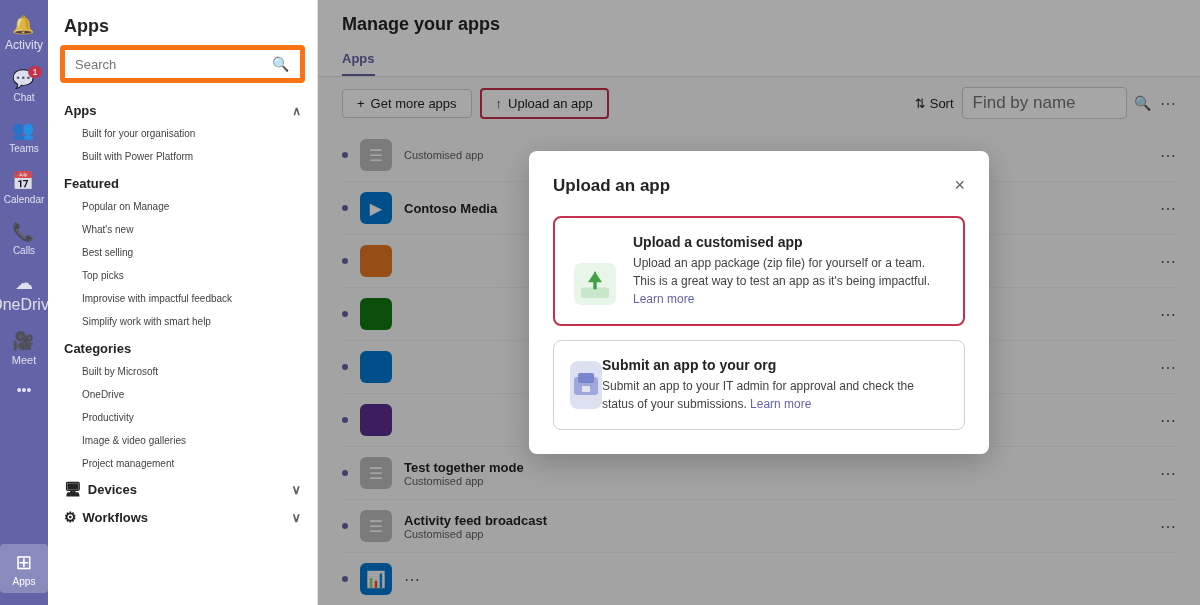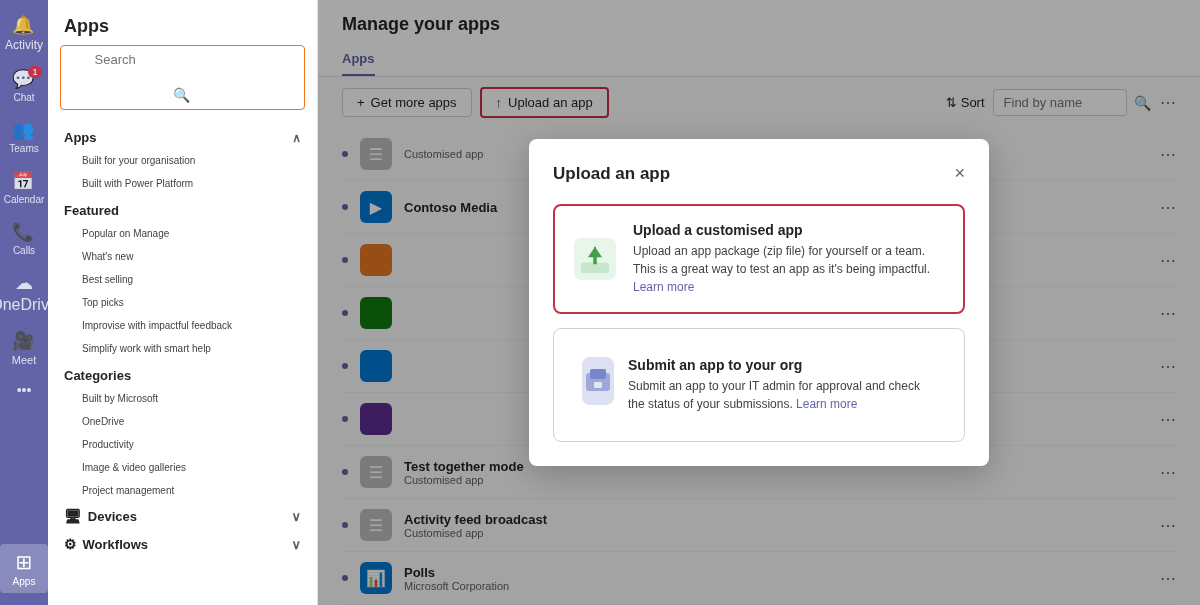--- a/index.html
+++ b/index.html
@@ -56,26 +56,25 @@
     .sidebar-header {
       padding: 16px 16px 8px;
       font-size: 18px;
       font-weight: 700;
       color: #242424;
     }
     .search-box {
       margin: 0 12px 12px;
       display: flex;
       align-items: center;
-      border: 1px solid #f97316;
+      border: 5px solid #f97316;
       border-radius: 4px;
       padding: 6px 10px;
-      gap: 20px;
-      background: #fff;
-      flex-direction: column;
+      gap: 8px;
+      background: #fff;
     }
     .search-box input {
       border: none;
       outline: none;
       flex: 1;
       font-size: 13px;
       color: #616161;
     }
     .search-icon-small { color: #616161; font-size: 14px; }
 
@@ -187,25 +186,25 @@
       align-items: center;
       gap: 4px;
       font-size: 13px;
       color: #242424;
       cursor: pointer;
     }
     .find-input {
       border: 1px solid #d1d1d1;
       border-radius: 4px;
       padding: 5px 10px;
-      font-size: 13px;
+      font-size: 17px;
       color: #616161;
       background: #fff;
       outline: none;
-      width: 134px;
+      width: 165px;
     }
 
     .app-list { overflow-y: auto; flex: 1; padding: 0 24px; }
     .app-row {
       display: flex;
       align-items: center;
       padding: 10px 0;
       border-bottom: 1px solid #f0f0f0;
       gap: 12px;
     }
@@ -247,35 +246,35 @@
       display: flex;
       align-items: center;
       justify-content: space-between;
       margin-bottom: 20px;
     }
     .modal-title { font-size: 17px; font-weight: 700; color: #242424; }
     .close-btn { cursor: pointer; font-size: 18px; color: #616161; background: none; border: none; }
 
     .upload-option {
       display: flex;
-      align-items: center;
+      align-items: flex-end;
       gap: 14px;
       border: 2px solid #c4314b;
       border-radius: 8px;
       padding: 16px;
       margin-bottom: 14px;
       background: #fff;
     }
     .upload-option-plain {
       display: flex;
-      align-items: flex-start;
-      gap: 14px;
+      align-items: center;
+      gap: 0;
       border: 1px solid #d1d1d1;
       border-radius: 8px;
-      padding: 28px;
+      padding: 16px;
       background: #fff;
     }
     .option-icon {
       width: 48px;
       height: 48px;
       flex-shrink: 0;
       border-radius: 8px;
       display: flex;
       align-items: center;
       justify-content: center;
@@ -474,24 +473,20 @@
       <div class="app-info">
         <div class="app-name">Activity feed broadcast</div>
         <div class="app-sub">Customised app</div>
       </div>
       <span class="app-dots">⋯</span>
     </div>
 
     <div class="app-row">
       <div class="app-bullet"></div>
       <div class="app-icon-box" style="background:#0078d4">📊</div>
-      <div class="app-info">
-        <div class="app-name">Polls</div>
-        <div class="app-sub">Microsoft Corporation</div>
-      </div>
       <span class="app-dots">⋯</span>
     </div>
 
   </div>
 
   <div class="overlay">
     <div class="modal">
       <div class="modal-header">
         <span class="modal-title">Upload an app</span>
         <button class="close-btn">×</button>

